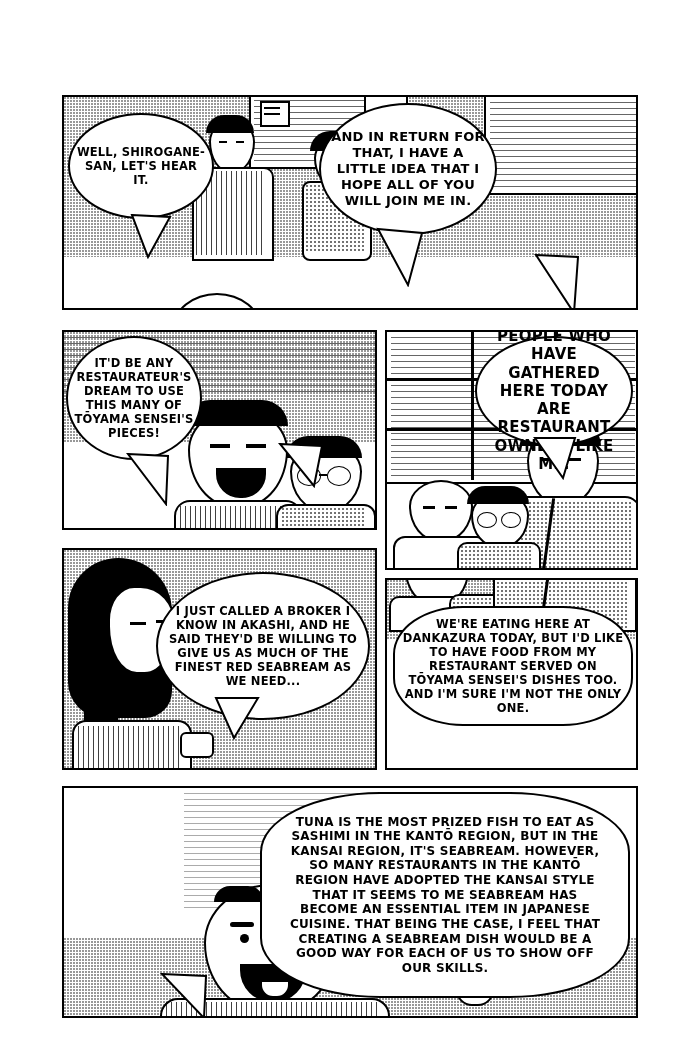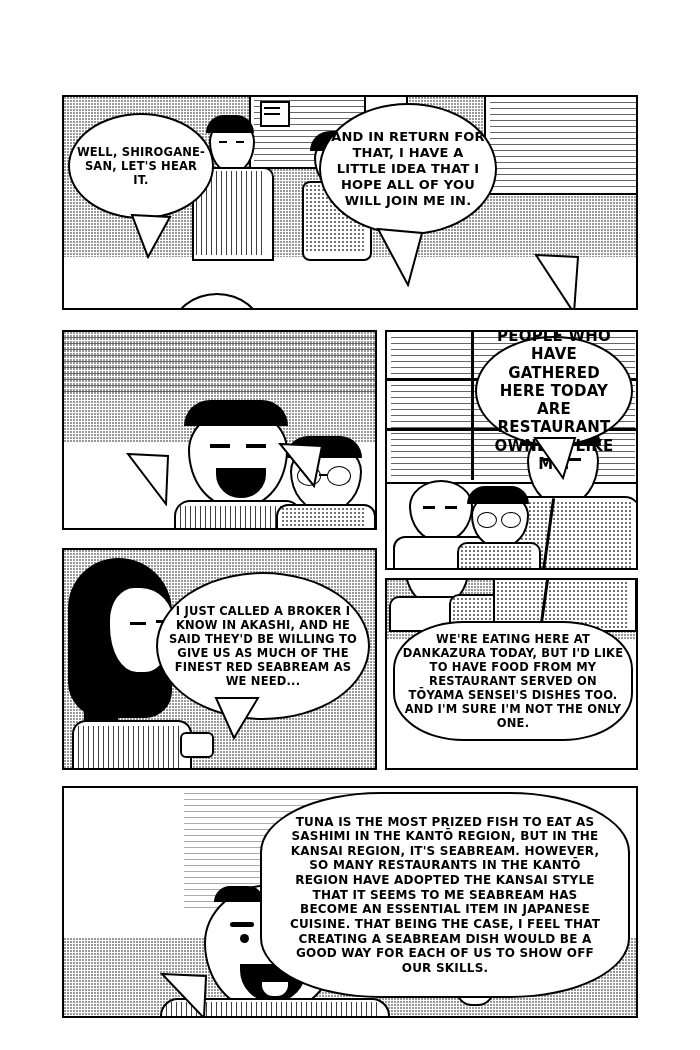--- a/index.html
+++ b/index.html
@@ -196,20 +196,23 @@
 
       <div class="face" style="left:226px; top:110px; width:68px; height:66px;"></div>
       <div class="hair" style="left:222px; top:104px; width:76px; height:22px; border-radius:40px 40px 0 0;"></div>
       <div class="outline-thin" style="left:233px; top:134px; width:22px; height:18px; border-radius:50%;"></div>
       <div class="outline-thin" style="left:263px; top:134px; width:22px; height:18px; border-radius:50%;"></div>
       <div class="ink" style="left:255px; top:142px; width:8px; height:2px;"></div>
       <div class="outline" style="left:212px; top:172px; width:96px; height:28px; border-radius:12px 12px 0 0;"></div>
       <div class="tone" style="left:218px; top:176px; width:84px; height:24px;"></div>
     </div>
 
+    <div class="balloon" style="left:2px; top:4px; width:136px; height:124px;">
+      <div class="txt" style="font-size:11.5px;">IT'D BE ANY RESTAURATEUR'S DREAM TO USE THIS MANY OF TŌYAMA SENSEI'S PIECES!</div>
+    </div>
     <div class="tail-wrap" style="left:62px; top:120px;">
       <svg width="56" height="54" viewBox="0 0 56 54">
         <polygon points="2,2 42,4 40,52" fill="#fff" stroke="#000" stroke-width="2"></polygon>
       </svg>
     </div>
 
     <div class="tail-wrap" style="left:214px; top:110px;">
       <svg width="56" height="46" viewBox="0 0 56 46">
         <polygon points="2,2 44,4 36,44" fill="#fff" stroke="#000" stroke-width="2"></polygon>
       </svg>
@@ -288,21 +291,21 @@
 
       <div class="face" style="left:18px; top:-36px; width:60px; height:58px;"></div>
       <div class="outline" style="left:2px; top:16px; width:94px; height:32px; border-radius:10px 10px 0 0;"></div>
       <div class="outline" style="left:62px; top:14px; width:84px; height:34px; border-radius:10px 10px 0 0;"></div>
       <div class="tone" style="left:66px; top:18px; width:76px; height:30px;"></div>
       <div class="outline" style="left:106px; top:-36px; width:140px; height:84px; border-radius:14px 14px 0 0;"></div>
       <div class="tone" style="left:110px; top:-30px; width:132px; height:78px;"></div>
       <div class="ink" style="left:158px; top:-34px; width:3px; height:82px; transform:rotate(8deg);"></div>
     </div>
 
-    <div class="balloon balloon-rect" style="left:6px; top:41px; width:240px; height:120px; border-radius:70px/48px;">
+    <div class="balloon balloon-rect" style="left:6px; top:26px; width:240px; height:120px; border-radius:70px/48px;">
       <div class="txt" style="font-size:11.5px;">WE'RE EATING HERE AT DANKAZURA TODAY, BUT I'D LIKE TO HAVE FOOD FROM MY RESTAURANT SERVED ON TŌYAMA SENSEI'S DISHES TOO. AND I'M SURE I'M NOT THE ONLY ONE.</div>
     </div>
   </div>
 
   <div class="panel" style="left:62px; top:786px; width:576px; height:232px;">
     <div class="art">
 
       <div class="hatch-v" style="left:120px; top:0; width:200px; height:120px; opacity:0.55;"></div>
       <div class="tone-fine" style="left:0; top:150px; width:576px; height:82px;"></div>
 

